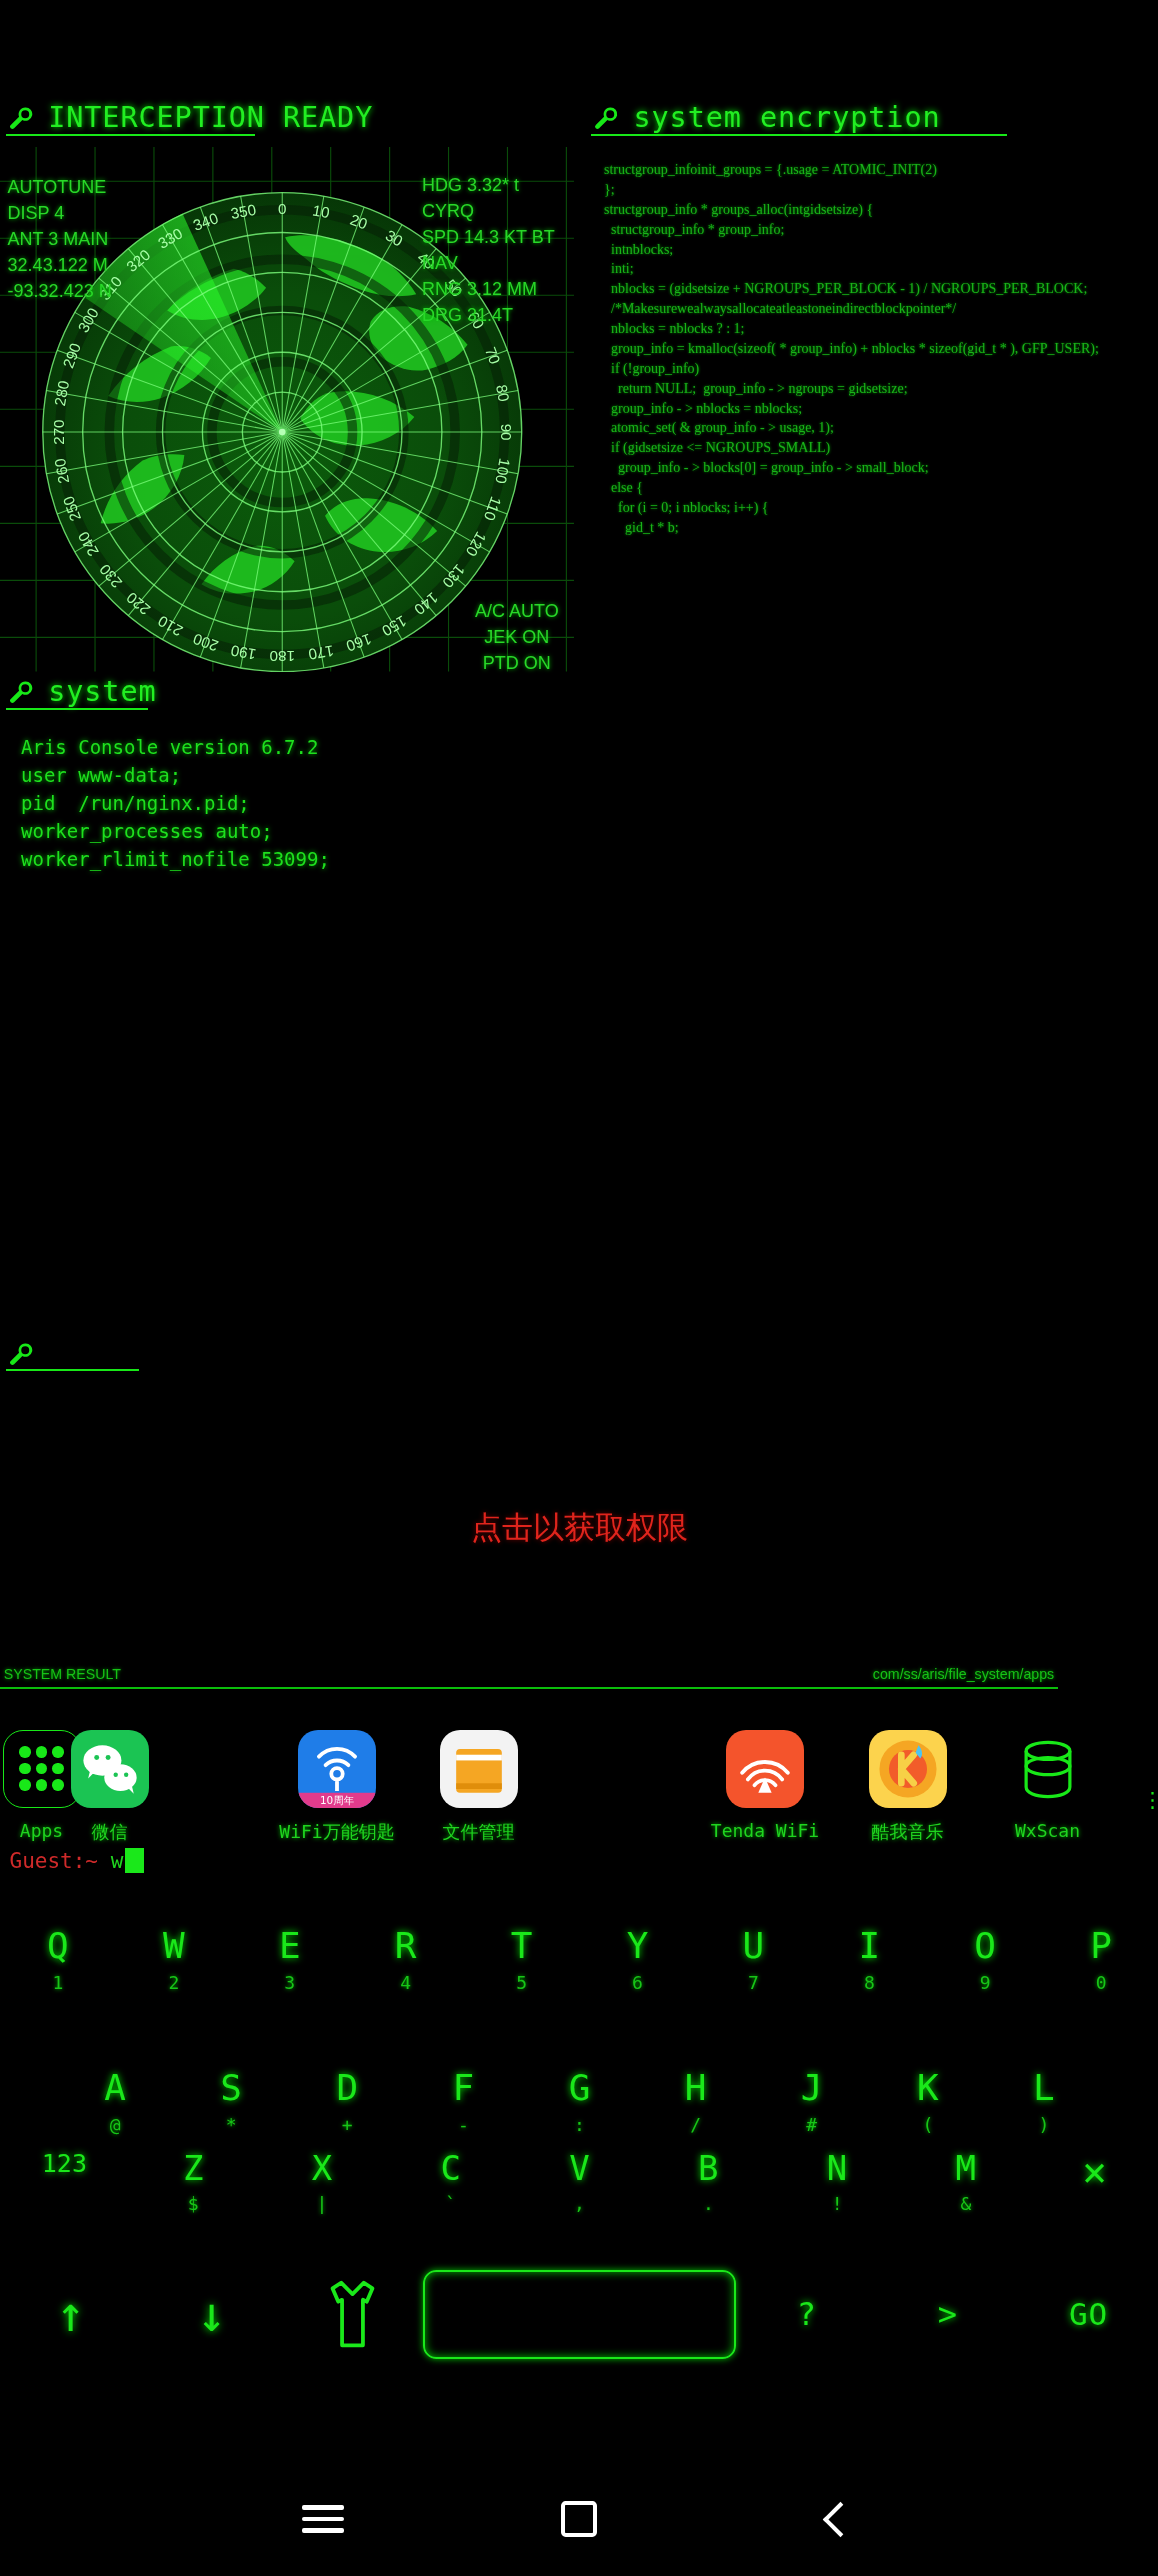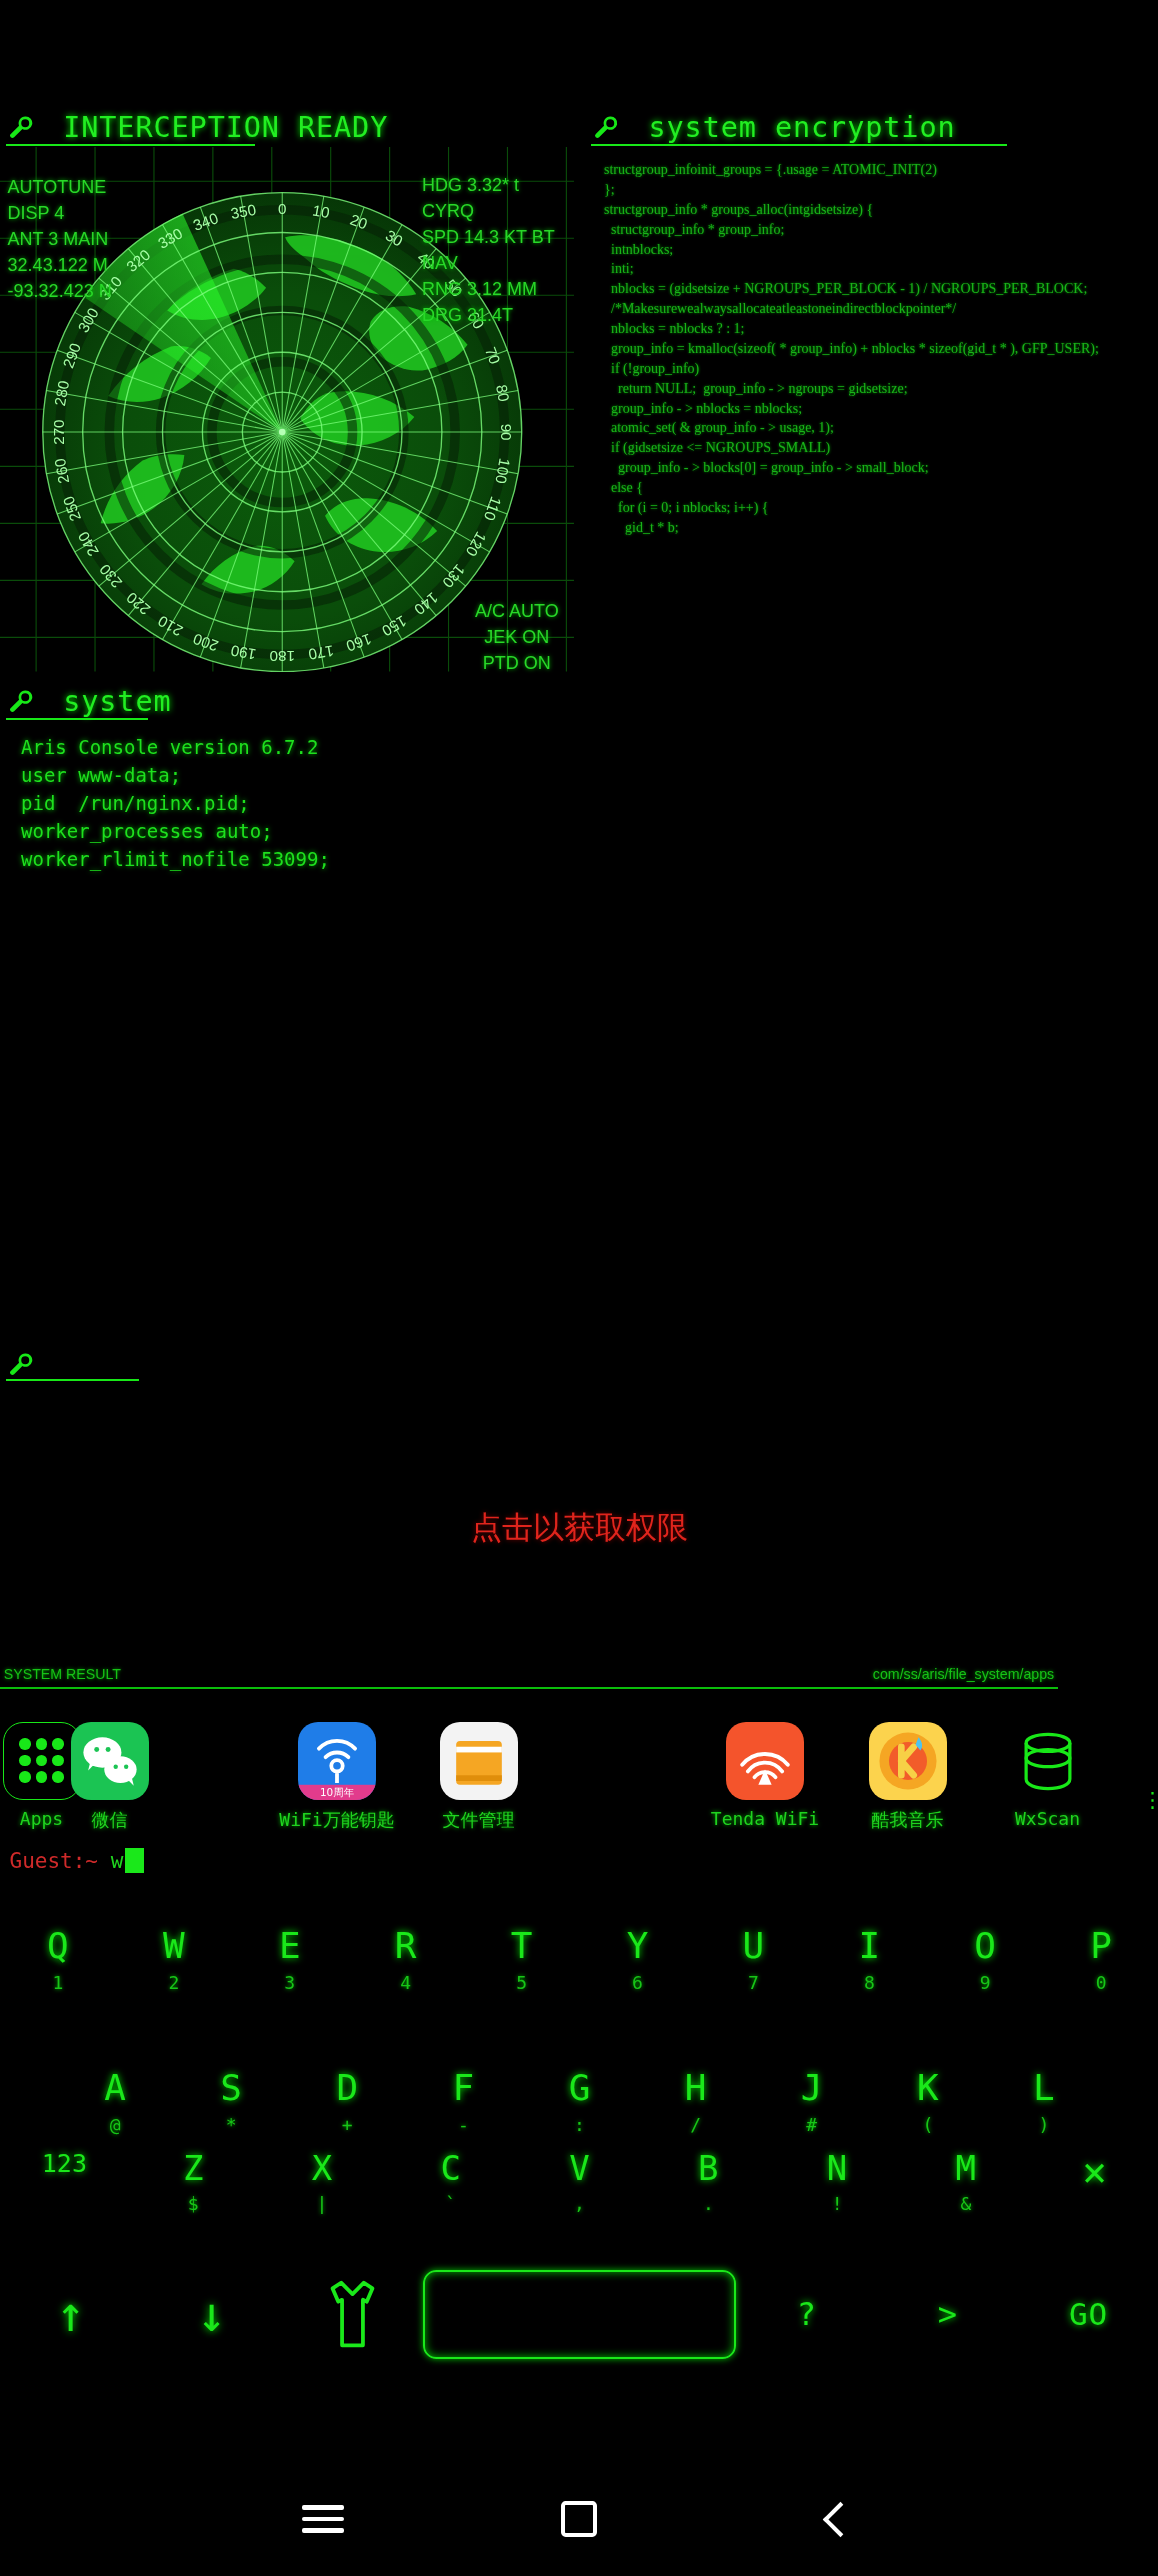--- a/index.html
+++ b/index.html
@@ -6,24 +6,23 @@
   html, body {
     width: 1159px; height: 2576px;
     background: #000; overflow: hidden;
     font-family: "DejaVu Sans Mono", monospace;
   }
   body { position: relative; }
 
   
   .panel-header {
     position: absolute;
-    display: flex; align-items: flex-start; gap: 29px;
+    display: flex; align-items: center; gap: 14px;
     border-bottom: 2.8px solid #18e818;
     padding-bottom: 1.9px;
-    margin-top: 10px;
   }
   .wrench { width: 28.5px; height: 26.6px; flex: 0 0 auto; }
   .panel-title {
     font-family: "DejaVu Sans Mono", monospace;
     font-size: 28.5px; color: #22ee22; letter-spacing: 0.9px;
     text-shadow: 0 0 6.6px #0f0; line-height: 1;
     white-space: nowrap;
   }
 
   
@@ -72,21 +71,21 @@
     position: absolute; font-family: "Liberation Sans", sans-serif;
     font-size: 14.2px; color: #16c216; top: 0; text-shadow: 0 0 3.8px #0a0;
   }
   #system-left  { left: 3.8px; }
   #system-right { right: 3.8px; }
 
   
   #dock { position: absolute; left: 0; top: 1710px; width: 1159px; height: 133px; }
   .app { position: absolute; width: 125px; text-align: center; }
   .app-icon {
-    width: 78px; height: 78px; margin: 4px auto; border-radius: 20px;
+    width: 78px; height: 78px; margin: 12px auto; border-radius: 20px;
     position: relative; overflow: hidden;
   }
   .app-label {
     margin-top: 8.5px; font-family: "DejaVu Sans Mono", monospace;
     font-size: 18px; color: #1fd41f; text-shadow: 0 0 4.7px #0b0; white-space: nowrap;
   }
   .dots-icon { border: 1.9px solid #18e818; border-radius: 20px; background: #000; }
   .dots-icon .dotgrid {
     position: absolute; inset: 13.3px; display: grid;
     grid-template-columns: repeat(3, 1fr); grid-template-rows: repeat(3, 1fr);

